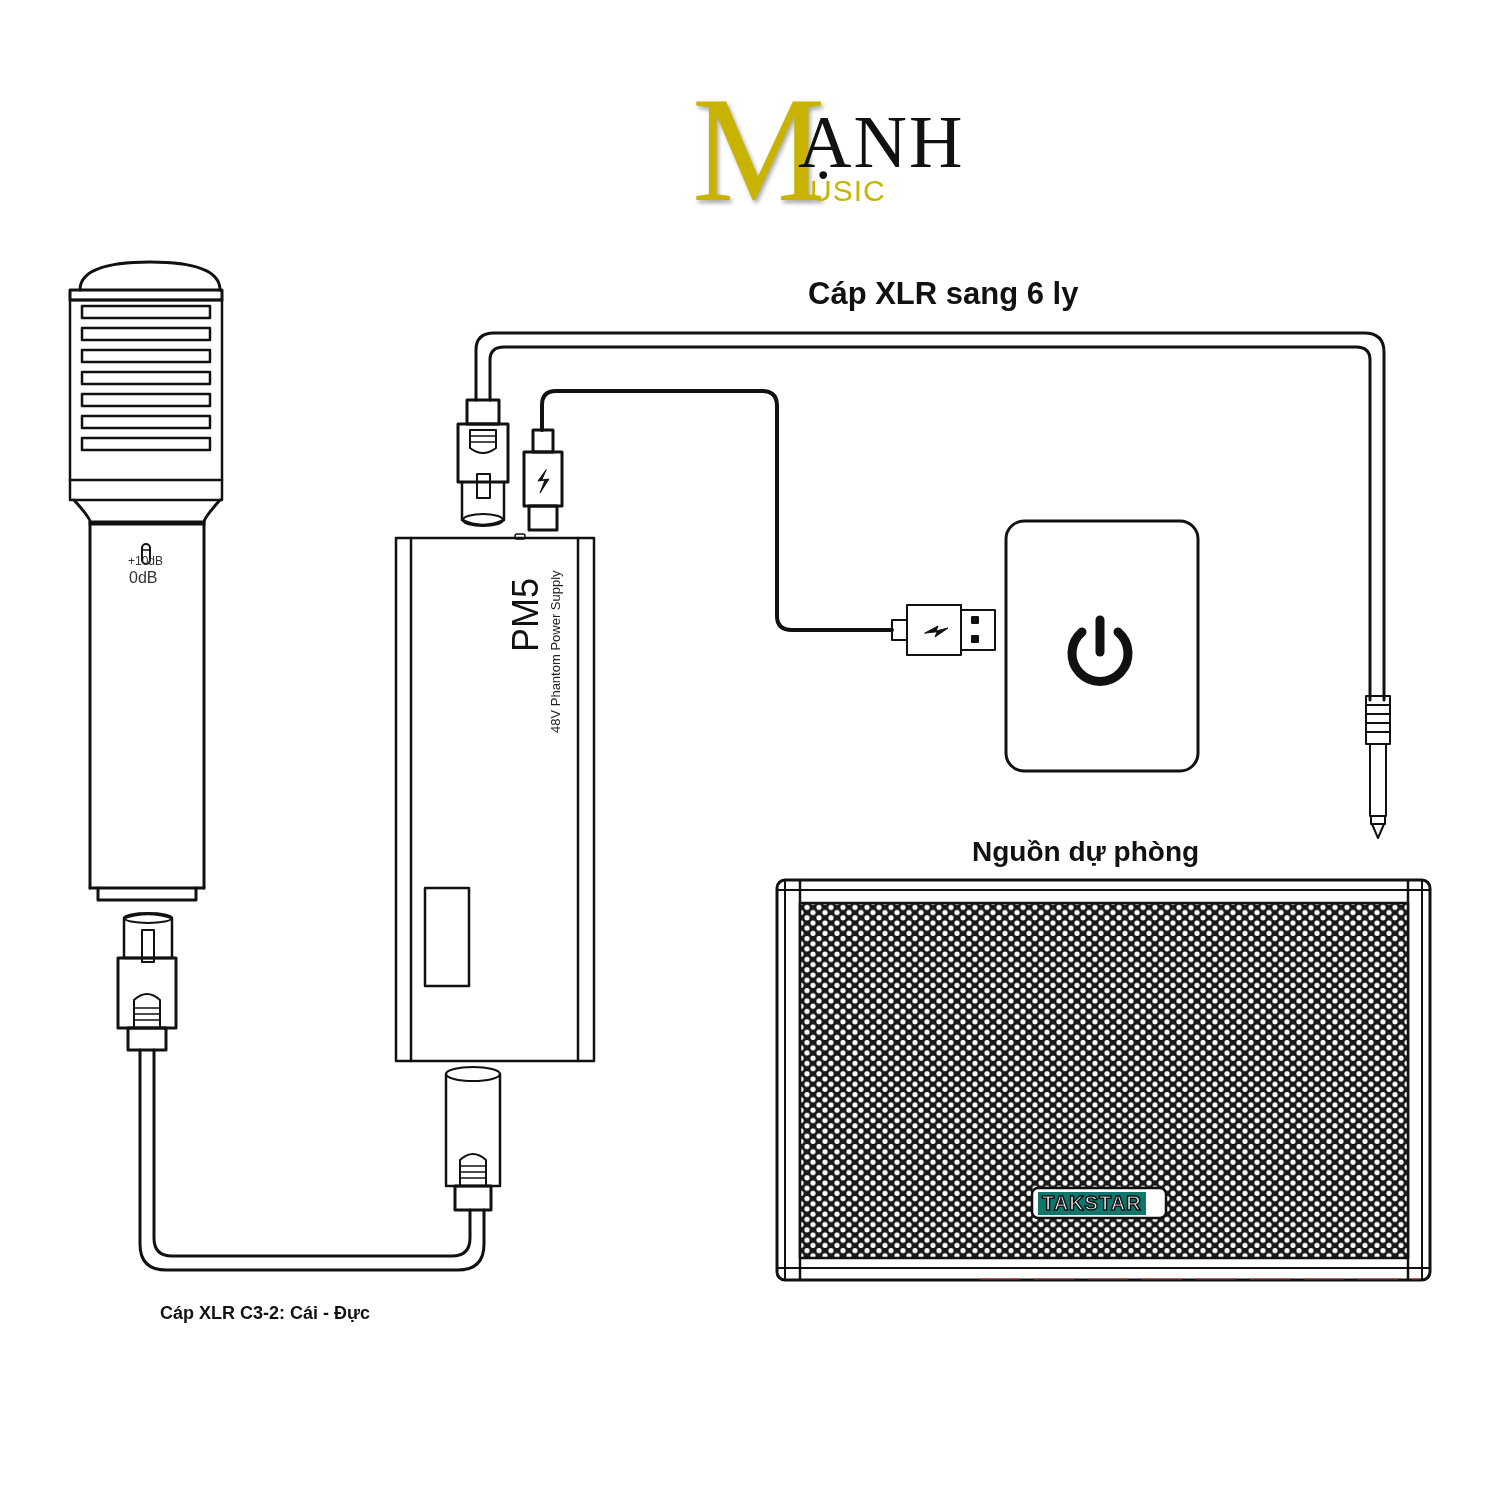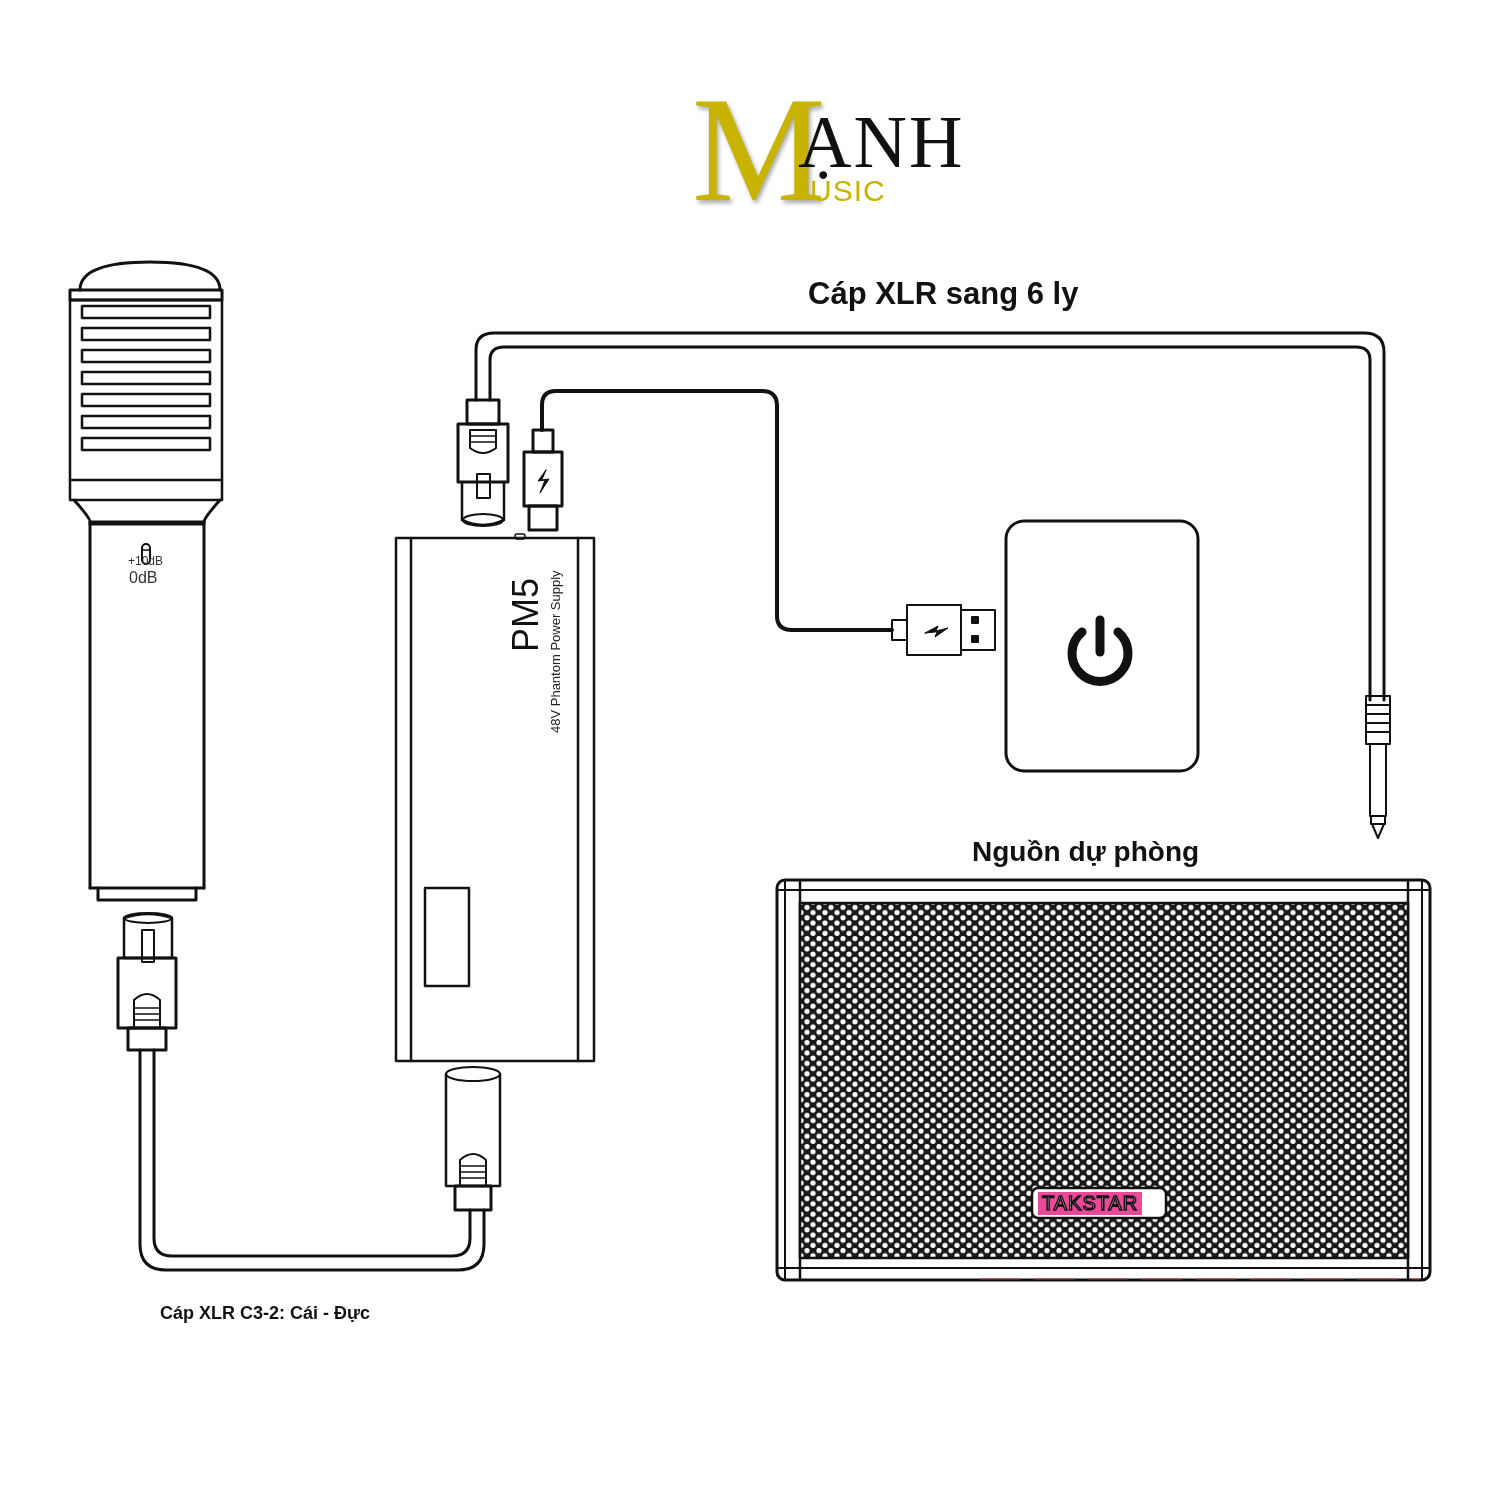--- a/index.html
+++ b/index.html
@@ -11,21 +11,21 @@
   .logo-m { position: absolute; left: 152px; top: -8px; font-family: "Liberation Serif", serif; font-size: 150px; line-height: 1; color: #c8b400; text-shadow: 2px 3px 4px rgba(0,0,0,0.35); }
   .logo-music { position: absolute; left: 270px; top: 92px; font-family: "Liberation Sans", sans-serif; font-size: 30px; color: #c8b400; letter-spacing: 1px; text-align: right; }
   .label { font-family: "Liberation Sans", sans-serif; font-weight: bold; color: #111; white-space: nowrap; }
   .label-xlr6 { left: 808px; top: 276px; font-size: 31px; }
   .label-power { left: 972px; top: 836px; font-size: 28px; }
   .label-c3 { left: 160px; top: 1303px; font-size: 18px; }
   .pm5-model { position: absolute; transform: rotate(-90deg); transform-origin: left top; left: 505px; top: 652px; font-size: 36px; color: #111; font-family: "Liberation Sans", sans-serif; }
   .pm5-desc { position: absolute; transform: rotate(-90deg); transform-origin: left top; left: 548px; top: 733px; font-size: 13px; color: #222; font-family: "Liberation Sans", sans-serif; white-space: nowrap; }
   .mic-gain-hi { left: 128px; top: 554px; font-size: 12px; color: #333; }
   .mic-gain-lo { left: 129px; top: 569px; font-size: 16px; color: #333; }
-  .brand { left: 1038px; top: 1192px; font-size: 20px; font-weight: normal; color: #fff; letter-spacing: 1px; background: #ec4899; padding: 0 4px; }
+  .brand { left: 1038px; top: 1192px; font-size: 20px; font-weight: bold; color: #fff; letter-spacing: 1px; background: #0f766e; padding: 0 4px; }
   .brand span { color: #fff; -webkit-text-stroke: 1.5px #111; }
 </style>
 </head>
 <body>
 
 <div class="abs logo">
   <span class="logo-m">M</span>
   <span class="logo-manh">ẠNH</span>
   <span class="logo-music">USIC</span>
 </div>

